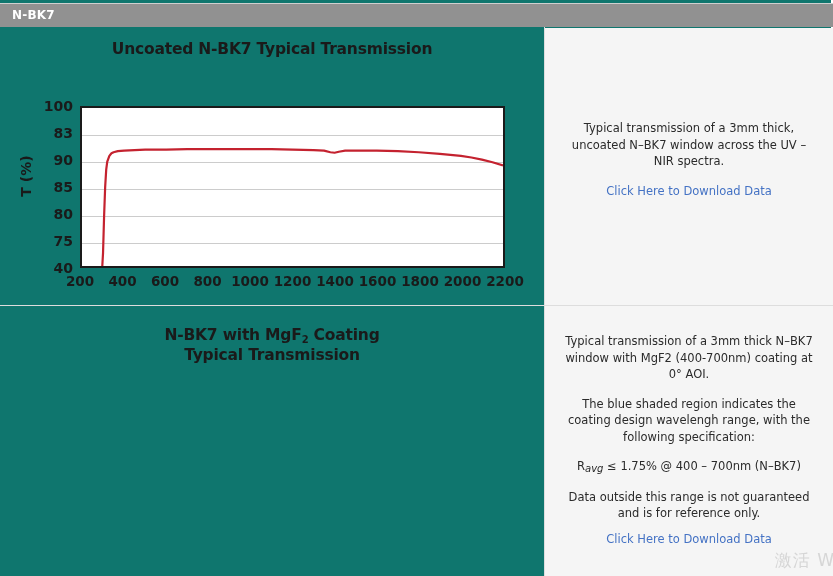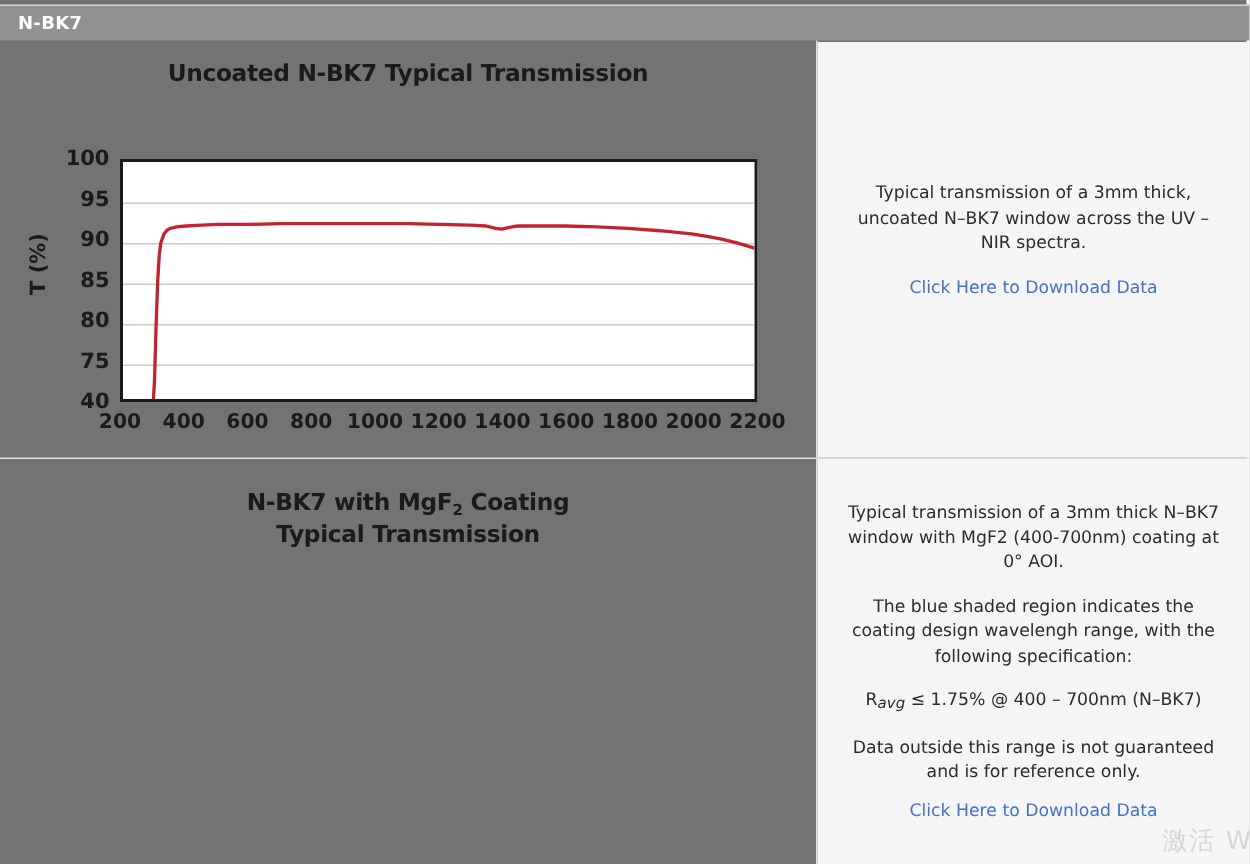--- a/index.html
+++ b/index.html
@@ -6,21 +6,21 @@
   html, body {
     margin: 0; padding: 0;
     width: 833px; height: 576px;
     background: #ffffff;
     font-family: "Liberation Sans", sans-serif;
     overflow: hidden;
   }
   #page {
     position: relative;
     width: 831px; height: 576px;
-    background: #737373;
+    background: #0f766e;
   }
 
   
   .topbar {
     position: absolute;
     left: 0; top: 3px;
     width: 833px; height: 24px;
     background: #919191;
     border-top: 1px solid #cfcfcf;
   }
@@ -224,21 +224,21 @@
         <svg class="curve-svg" viewBox="0 0 425 162" preserveAspectRatio="none">
           <polyline class="series-path" fill="none" stroke="#c4222f" stroke-width="2.2" vector-effect="non-scaling-stroke" stroke-linejoin="round" points="20.19,167.40 21.25,148.50 22.31,110.70 23.38,81.00 24.44,63.18 25.50,55.08 27.63,49.14 29.75,46.44 31.88,45.36 36.13,44.28 42.50,43.74 53.13,43.20 63.75,42.66 85.00,42.66 106.25,42.12 127.50,42.12 148.75,42.12 170.00,42.12 191.25,42.12 212.50,42.66 233.75,43.20 244.37,43.74 250.75,45.36 255.00,45.90 259.25,44.82 265.63,43.74 276.25,43.74 297.50,43.74 318.75,44.28 340.00,45.36 361.25,46.98 382.50,49.14 393.13,50.76 403.75,52.92 414.38,55.62 425.00,58.86"></polyline>
         </svg>
       </div>
       <div class="ytick-holder">
           <div class="ytick" style="top: 162px;">40</div>
           <div class="ytick" style="top: 135px;">75</div>
           <div class="ytick" style="top: 108px;">80</div>
           <div class="ytick" style="top: 81px;">85</div>
           <div class="ytick" style="top: 54px;">90</div>
-          <div class="ytick" style="top: 27px;">95</div>
+          <div class="ytick" style="top: 27px;">83</div>
           <div class="ytick" style="top: 0px;">100</div>
         </div>
       <div class="xtick-holder">
           <div class="xtick" style="left: 0px;">200</div>
           <div class="xtick" style="left: 42.5px;">400</div>
           <div class="xtick" style="left: 85px;">600</div>
           <div class="xtick" style="left: 127.5px;">800</div>
           <div class="xtick" style="left: 170px;">1000</div>
           <div class="xtick" style="left: 212.5px;">1200</div>
           <div class="xtick" style="left: 255px;">1400</div>

